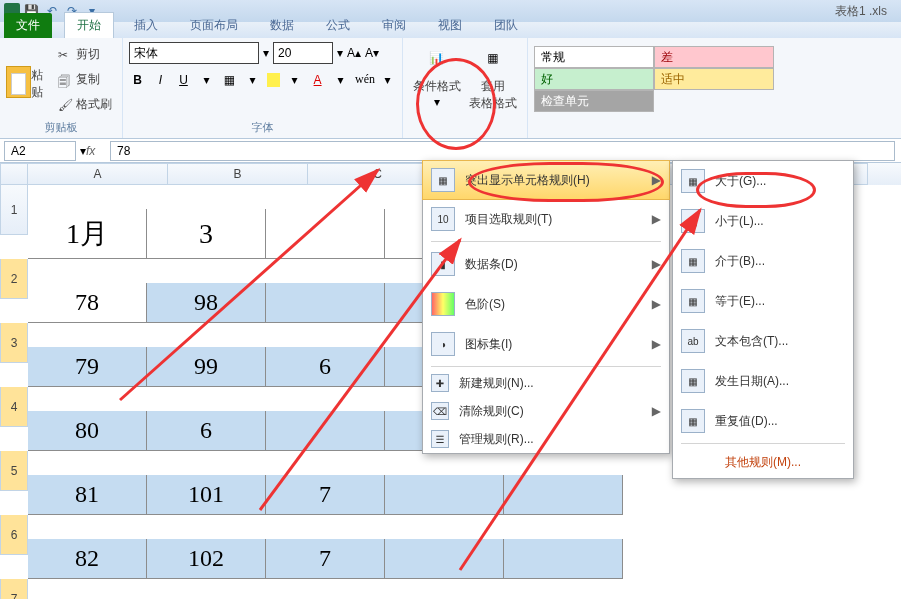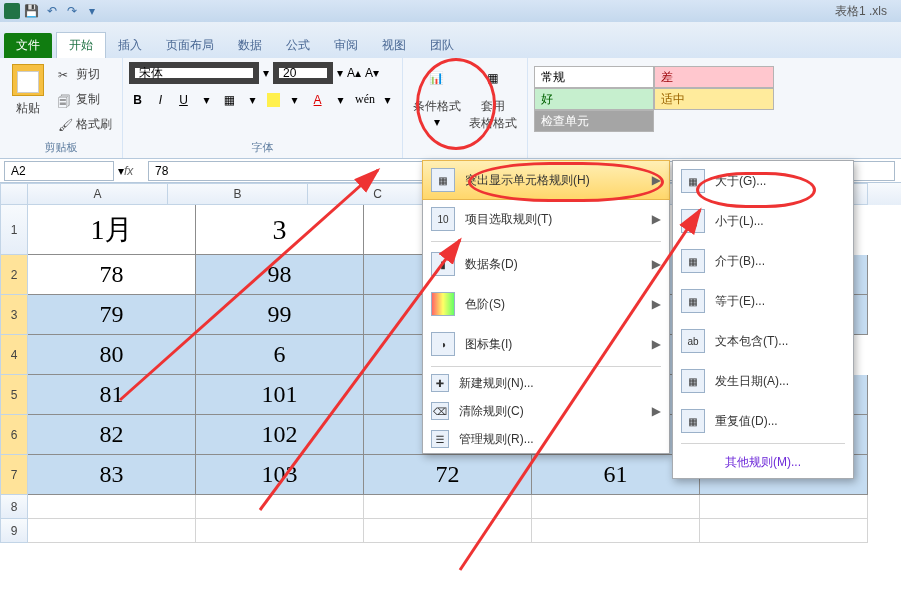--- a/index.html
+++ b/index.html
@@ -1,37 +1,37 @@
 <!DOCTYPE html>
 <html><head>
 <meta charset="utf-8">
 <style>
 *{margin:0;padding:0;box-sizing:border-box;font-family:"Microsoft YaHei",SimSun,Arial,sans-serif;font-size:12px;}
 body{background:#fff;width:901px;height:599px;overflow:hidden;position:relative;}
 .titlebar{height:22px;background:linear-gradient(#d7e5f5,#c4d8ed);display:flex;align-items:center;padding:0 4px;gap:4px;}
 .titlebar .excel-ico{width:16px;height:16px;background:#217346;border-radius:2px;display:inline-block;}
 .titlebar .qtool{width:16px;height:16px;display:inline-flex;align-items:center;justify-content:center;color:#3a6ea5;}
 .titlebar .docname{margin-left:auto;margin-right:10px;color:#555;}
-.ribbon-tabs{height:36px;background:linear-gradient(#e9f0f8,#d7e5f5);display:flex;align-items:flex-end;}
+.ribbon-tabs{height:16px;background:linear-gradient(#e9f0f8,#d7e5f5);display:flex;align-items:flex-end;gap:8px;}
 .tab{padding:4px 12px;color:#4a6894;cursor:pointer;}
 .tab.file{background:#107c10;color:#fff;border-radius:2px 2px 0 0;margin:0 4px;}
 .tab.active{background:#fff;border:1px solid #b6c9dc;border-bottom:none;color:#217346;}
 .ribbon{height:101px;background:#f4f7fb;border-bottom:1px solid #b6c9dc;display:flex;}
 .group{border-right:1px solid #d7e5f5;padding:4px 6px 0;display:flex;flex-direction:column;}
 .group-body{flex:1;display:flex;gap:4px;}
 .group-label{height:18px;text-align:center;color:#5f7ea0;font-size:11px;}
-.paste-big{display:flex;flex-direction:column;align-items:center;width:44px;padding-top:2px;}
+.paste-big{display:flex;align-items:center;width:44px;padding-top:2px;}
 .paste-ico{width:32px;height:32px;background:#f6c042;border:1px solid #d09b1a;position:relative;}
 .paste-ico::after{content:'';position:absolute;top:6px;left:4px;right:4px;bottom:2px;background:#fff;border:1px solid #ccc;}
 .paste-label{margin-top:4px;color:#444;}
 .mini-list{display:flex;flex-direction:column;gap:4px;padding-top:2px;}
 .mini-btn{display:flex;align-items:center;gap:4px;color:#444;padding:2px 4px;}
 .mini-ico{width:14px;height:14px;display:inline-block;}
 .font-row{display:flex;align-items:center;gap:4px;margin-bottom:4px;}
-.combo{border:6px solid #404040;background:#fff;height:22px;display:flex;align-items:center;padding:0 4px;}
+.combo{border:1px solid #404040;background:#fff;height:22px;display:flex;align-items:center;padding:0 4px;}
 .combo.name{width:130px;}
 .combo.size{width:60px;}
 .btnrow{display:flex;align-items:center;gap:6px;color:#000;}
 .btnrow span{width:18px;text-align:center;}
 .icon-underline{text-decoration:underline;}
 .big-btn{display:flex;flex-direction:column;align-items:center;width:52px;padding-top:4px;}
 .big-btn .bi{width:32px;height:32px;display:flex;align-items:center;justify-content:center;}
 .big-btn .bl{margin-top:4px;color:#444;text-align:center;white-space:nowrap;}
 .cf-circle{position:absolute;border:3px solid #e33;border-radius:50%;pointer-events:none;}
 .cf-circle.c1{left:416px;top:58px;width:80px;height:92px;}
@@ -39,47 +39,47 @@
 .cf-circle.c3{left:696px;top:172px;width:120px;height:36px;border-radius:50%/60%;}
 .cell-styles{display:flex;flex-wrap:wrap;width:260px;padding-top:4px;}
 .swatch{width:120px;height:22px;border:1px solid #b4b4b4;display:flex;align-items:center;padding-left:6px;}
 .sw-normal{background:#fff;}
 .sw-bad{background:#ffc7ce;color:#9c0006;}
 .sw-good{background:#c6efce;color:#006100;}
 .sw-mid{background:#ffeb9c;color:#9c6500;}
 .sw-calc{background:#f2f2f2;color:#d07a00;}
 .sw-check{background:#a5a5a5;color:#fff;}
 .formula-bar{height:24px;border-bottom:1px solid #b6c9dc;display:flex;align-items:center;}
-.namebox{width:110px;border:1px solid #abc;background:#fff;margin:0 4px;height:20px;display:flex;align-items:center;padding-left:6px;}
+.namebox{width:72px;border:1px solid #abc;background:#fff;margin:0 4px;height:20px;display:flex;align-items:center;padding-left:6px;}
 .fx{width:24px;text-align:left;font-style:italic;color:#666;}
 .fbar{flex:1;border:1px solid #abc;background:#fff;height:20px;margin-right:6px;padding-left:6px;display:flex;align-items:center;}
 .sheet{position:relative;}
 .colhead{display:flex;height:22px;background:linear-gradient(#f7fafd,#e6eef8);}
 .corner{width:28px;border:1px solid #c2d4e6;}
 .ch{border:1px solid #c2d4e6;border-left:none;text-align:center;line-height:20px;color:#444;}
 .ch.w{width:140px;}
 .row{display:flex;}
 .rh{width:28px;border:1px solid #c2d4e6;border-top:none;background:linear-gradient(#f7fafd,#e6eef8);text-align:center;color:#444;display:flex;align-items:center;justify-content:center;}
-.cell{width:168px;border:1px solid #8c8c8c;border-top:none;border-left:none;display:flex;align-items:center;justify-content:center;font-size:20px;font-family:SimSun;}
+.cell{width:119px;border:1px solid #8c8c8c;border-top:none;border-left:none;display:flex;align-items:center;justify-content:center;font-size:20px;font-family:SimSun;margin-top:24px;}
 .row1 .cell{height:50px;font-size:28px;background:#fff;}
 .rowd .cell{height:40px;font-size:24px;background:#c5dcf1;}
 .rowd .cell.a{background:#fff;}
 .row-empty .cell{background:#fff;border:1px solid #d4d4d4;border-top:none;border-left:none;height:24px;}
 .rh.active{background:#ffe399;}
 .menu{position:absolute;background:#fff;border:1px solid #a7abb0;box-shadow:2px 3px 8px rgba(0,0,0,.3);}
 .menu.m1{left:422px;top:160px;width:248px;}
 .menu.m2{left:672px;top:160px;width:182px;}
 .mitem{height:40px;display:flex;align-items:center;padding:0 8px;gap:10px;color:#333;}
 .mitem.hover{background:linear-gradient(#ffefb5,#ffd76b);border:1px solid #e8b64d;margin:-1px;}
 .mitem .mi{width:24px;height:24px;border:1px solid #9bb1c9;background:#eaf1fa;display:flex;align-items:center;justify-content:center;font-size:10px;}
 .mitem .arrow{margin-left:auto;color:#666;}
 .msep{height:1px;background:#d4d4d4;margin:2px 8px;}
 .mitem.small{height:28px;}
 .mitem.small .mi{width:18px;height:18px;}
-.menu .mfoot{height:32px;display:flex;align-items:center;justify-content:center;color:#6d28d9;}
+.menu .mfoot{height:32px;display:flex;align-items:center;justify-content:center;color:#c2410c;}
 svg.arrows{position:absolute;top:0;left:0;pointer-events:none;}
 </style>
 </head>
 <body>
 
 <div class="titlebar">
   <span class="excel-ico"></span>
   <span class="qtool">💾</span>
   <span class="qtool">↶</span>
   <span class="qtool">↷</span>

